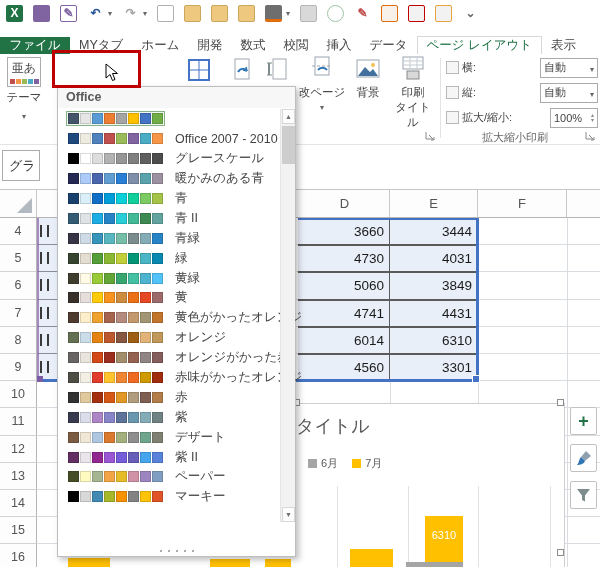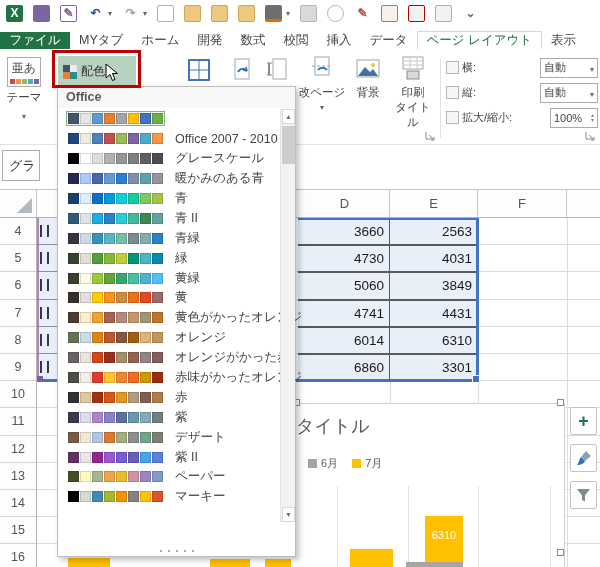--- a/index.html
+++ b/index.html
@@ -4,21 +4,21 @@
 <style>
   html,body{margin:0;padding:0;background:#fff;}
   #app{position:relative;width:600px;height:567px;background:#fff;overflow:hidden;
        font-family:"Liberation Sans",sans-serif;color:#444;}
   
   .qat-bar{position:absolute;left:0;top:0;width:600px;height:26px;display:flex;align-items:center;gap:10px;padding-left:6px;box-sizing:border-box;}
   .qat-ic{width:17px;height:17px;display:flex;align-items:center;justify-content:center;
           font-size:12px;font-weight:bold;border-radius:2px;box-sizing:border-box;flex:0 0 auto;}
   .qat-caret{font-size:8px;color:#666;margin-left:-6px;flex:0 0 auto;}
   
-  .tab-bar{position:absolute;left:0;top:26px;width:600px;height:28px;display:flex;align-items:center;font-size:12.5px;}
+  .tab-bar{position:absolute;left:0;top:26px;width:600px;height:28px;display:flex;align-items:flex-end;font-size:12.5px;}
   .tab{display:flex;align-items:center;padding:0 9px;color:#444;}
   .tab-file{background:#217346;color:#fff;justify-content:center;min-width:52px;}
   .tab-selected{background:#fff;color:#217346;border:1px solid #D8D8D8;border-bottom:none;}
   
   .ribbon{position:absolute;left:0;top:54px;width:600px;height:91px;background:#fff;border-bottom:1px solid #E4E4E4;box-sizing:border-box;}
   .btn-themes{position:absolute;left:4px;top:3px;width:40px;text-align:center;}
   .themes-ic{width:34px;height:30px;margin:0 auto;border:1px solid #ABABAB;background:#fff;box-sizing:border-box;
              font-size:12px;line-height:20px;position:relative;}
   .themes-strip{position:absolute;left:2px;bottom:2px;display:flex;gap:1px;}
   .themes-strip span{width:5px;height:5px;display:block;}
@@ -140,30 +140,20 @@
             <span style="background: rgb(247, 150, 70);"></span>
             <span style="background: rgb(155, 187, 89);"></span>
             <span style="background: rgb(75, 172, 198);"></span>
             <span style="background: rgb(128, 100, 162);"></span>
           </span>
       </div>
       <div class="btn-lbl">テーマ</div>
       <div class="caret"></div>
     </div>
 
-    <div class="btn-colors">
-      <span class="colors-ic" id="colors-ic">
-          <span style="background: rgb(68, 84, 106);"></span>
-          <span style="background: rgb(237, 237, 237);"></span>
-          <span style="background: rgb(237, 125, 49);"></span>
-          <span style="background: rgb(46, 139, 139);"></span>
-        </span>
-      <span style="font-size:12px;color:#333;">配色</span>
-      <span class="caret"></span>
-    </div>
 
     <span class="partial-ic" style="left:187px;">
       <svg width="24" height="24">
           <rect x="2" y="2" width="20" height="20" fill="#fff" stroke="#4472C4" stroke-width="2"></rect>
           <path d="M2 12 H22 M12 2 V22" stroke="#4472C4" stroke-width="1"></path>
         </svg>
     </span>
     <span class="partial-ic" style="left:231px;">
       <svg width="22" height="24">
           <rect x="4" y="1" width="14" height="20" fill="#fff" stroke="#A0A8B0"></rect>
@@ -238,20 +228,21 @@
           <div class="scale-lbl">拡大/縮小:</div>
           <div class="combo" style="width: 48px;">
             <div class="val">100%</div>
             <div class="spin">
               <div>▴</div>
               <div>▾</div>
             </div>
           </div>
         </div>
       </div>
+    <div class="grp-lbl">拡大縮小印刷</div>
     <span class="dlg" style="left:584px;top:74px;">
       <svg width="12" height="12">
           <path d="M2 2 V9 H9" stroke="#8A8A8A" fill="none"></path>
           <path d="M5 5 L10 10 M10 10 v-3 M10 10 h-3" stroke="#8A8A8A" fill="none"></path>
         </svg>
     </span>
   </div>
 
   <div class="fx-band">
     <div class="name-box">グラ</div>
@@ -280,21 +271,21 @@
         <div class="rnum">13</div>
         <div class="rnum">14</div>
         <div class="rnum">15</div>
         <div class="rnum">16</div>
       </div>
     <div id="cells">
         <div class="strip" style="top: 0px; background: rgb(233, 239, 249);">
           <div class="frag"></div>
         </div>
         <div class="cell" style="top: 0px; left: 298px; width: 92px; background: rgb(233, 239, 249);">3660</div>
-        <div class="cell" style="top: 0px; left: 390px; width: 88px; background: rgb(233, 239, 249);">2563</div>
+        <div class="cell" style="top: 0px; left: 390px; width: 88px; background: rgb(233, 239, 249);">3444</div>
         <div class="strip" style="top: 27.2px; background: rgb(233, 239, 249);">
           <div class="frag"></div>
         </div>
         <div class="cell" style="top: 27.2px; left: 298px; width: 92px; background: rgb(233, 239, 249);">4730</div>
         <div class="cell" style="top: 27.2px; left: 390px; width: 88px; background: rgb(233, 239, 249);">4031</div>
         <div class="strip" style="top: 54.4px; background: rgb(233, 239, 249);">
           <div class="frag"></div>
         </div>
         <div class="cell" style="top: 54.4px; left: 298px; width: 92px; background: rgb(233, 239, 249);">5060</div>
         <div class="cell" style="top: 54.4px; left: 390px; width: 88px; background: rgb(233, 239, 249);">3849</div>
@@ -304,21 +295,21 @@
         <div class="cell" style="top: 81.6px; left: 298px; width: 92px; background: rgb(233, 239, 249);">4741</div>
         <div class="cell" style="top: 81.6px; left: 390px; width: 88px; background: rgb(233, 239, 249);">4431</div>
         <div class="strip" style="top: 108.8px; background: rgb(233, 239, 249);">
           <div class="frag"></div>
         </div>
         <div class="cell" style="top: 108.8px; left: 298px; width: 92px; background: rgb(233, 239, 249);">6014</div>
         <div class="cell" style="top: 108.8px; left: 390px; width: 88px; background: rgb(233, 239, 249);">6310</div>
         <div class="strip" style="top: 136px; background: rgb(233, 239, 249);">
           <div class="frag"></div>
         </div>
-        <div class="cell" style="top: 136px; left: 298px; width: 92px; background: rgb(233, 239, 249);">6860</div>
+        <div class="cell" style="top: 136px; left: 298px; width: 92px; background: rgb(233, 239, 249);">4560</div>
         <div class="cell" style="top: 136px; left: 390px; width: 88px; background: rgb(233, 239, 249);">3301</div>
       </div>
 
     <div class="sel" style="left:37px;top:0;width:2px;height:163px;background:#8E6AAE;opacity:.75;"></div>
     <div class="sel sel-col" style="left: 298px; top: 0px; width: 181px; height: 2px; background: rgb(68, 114, 196);"></div>
     <div class="sel sel-col" style="left: 476px; top: 0px; width: 3px; height: 163px; background: rgb(68, 114, 196);"></div>
     <div class="sel sel-col" style="left: 37px; top: 161px; width: 442px; height: 3px; background: rgb(68, 114, 196);"></div>
     <div class="sel sel-col" style="left: 472px; top: 157px; width: 8px; height: 8px; border: 1px solid rgb(255, 255, 255); box-sizing: border-box; background: rgb(68, 114, 196);"></div>
     <div class="sel" style="left:37px;top:158px;width:6px;height:6px;background:#7B5EA7;"></div>
   <div class="hline" style="top: 26.2px;"></div>

